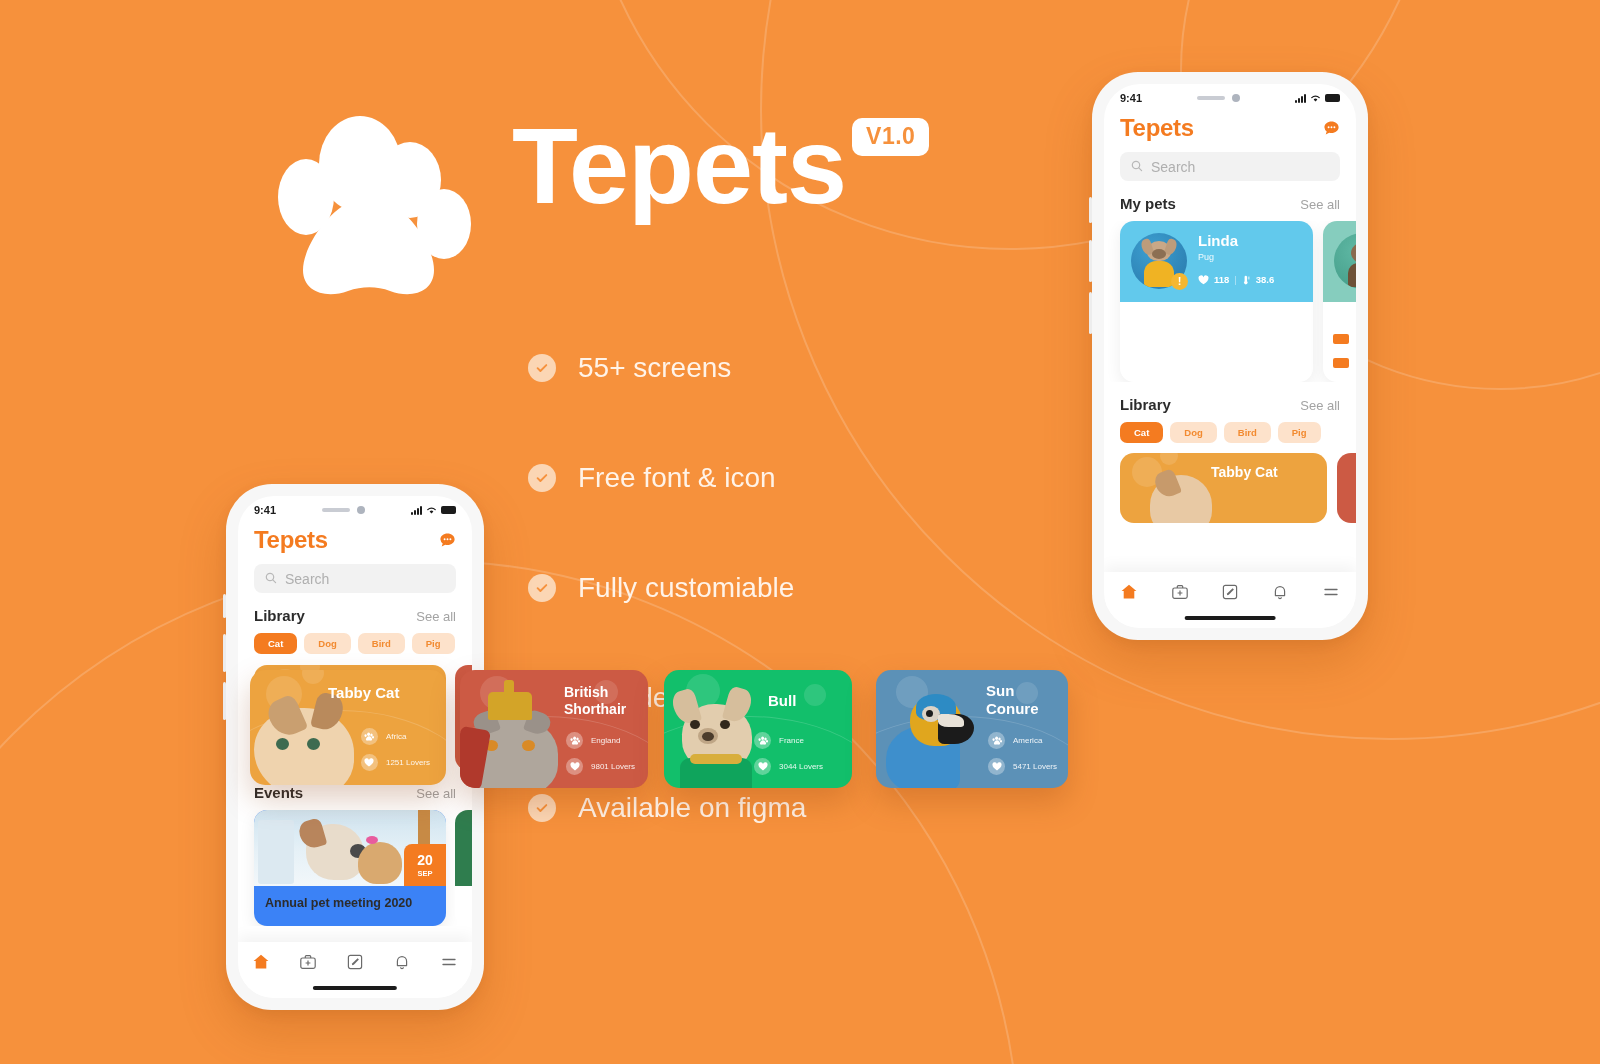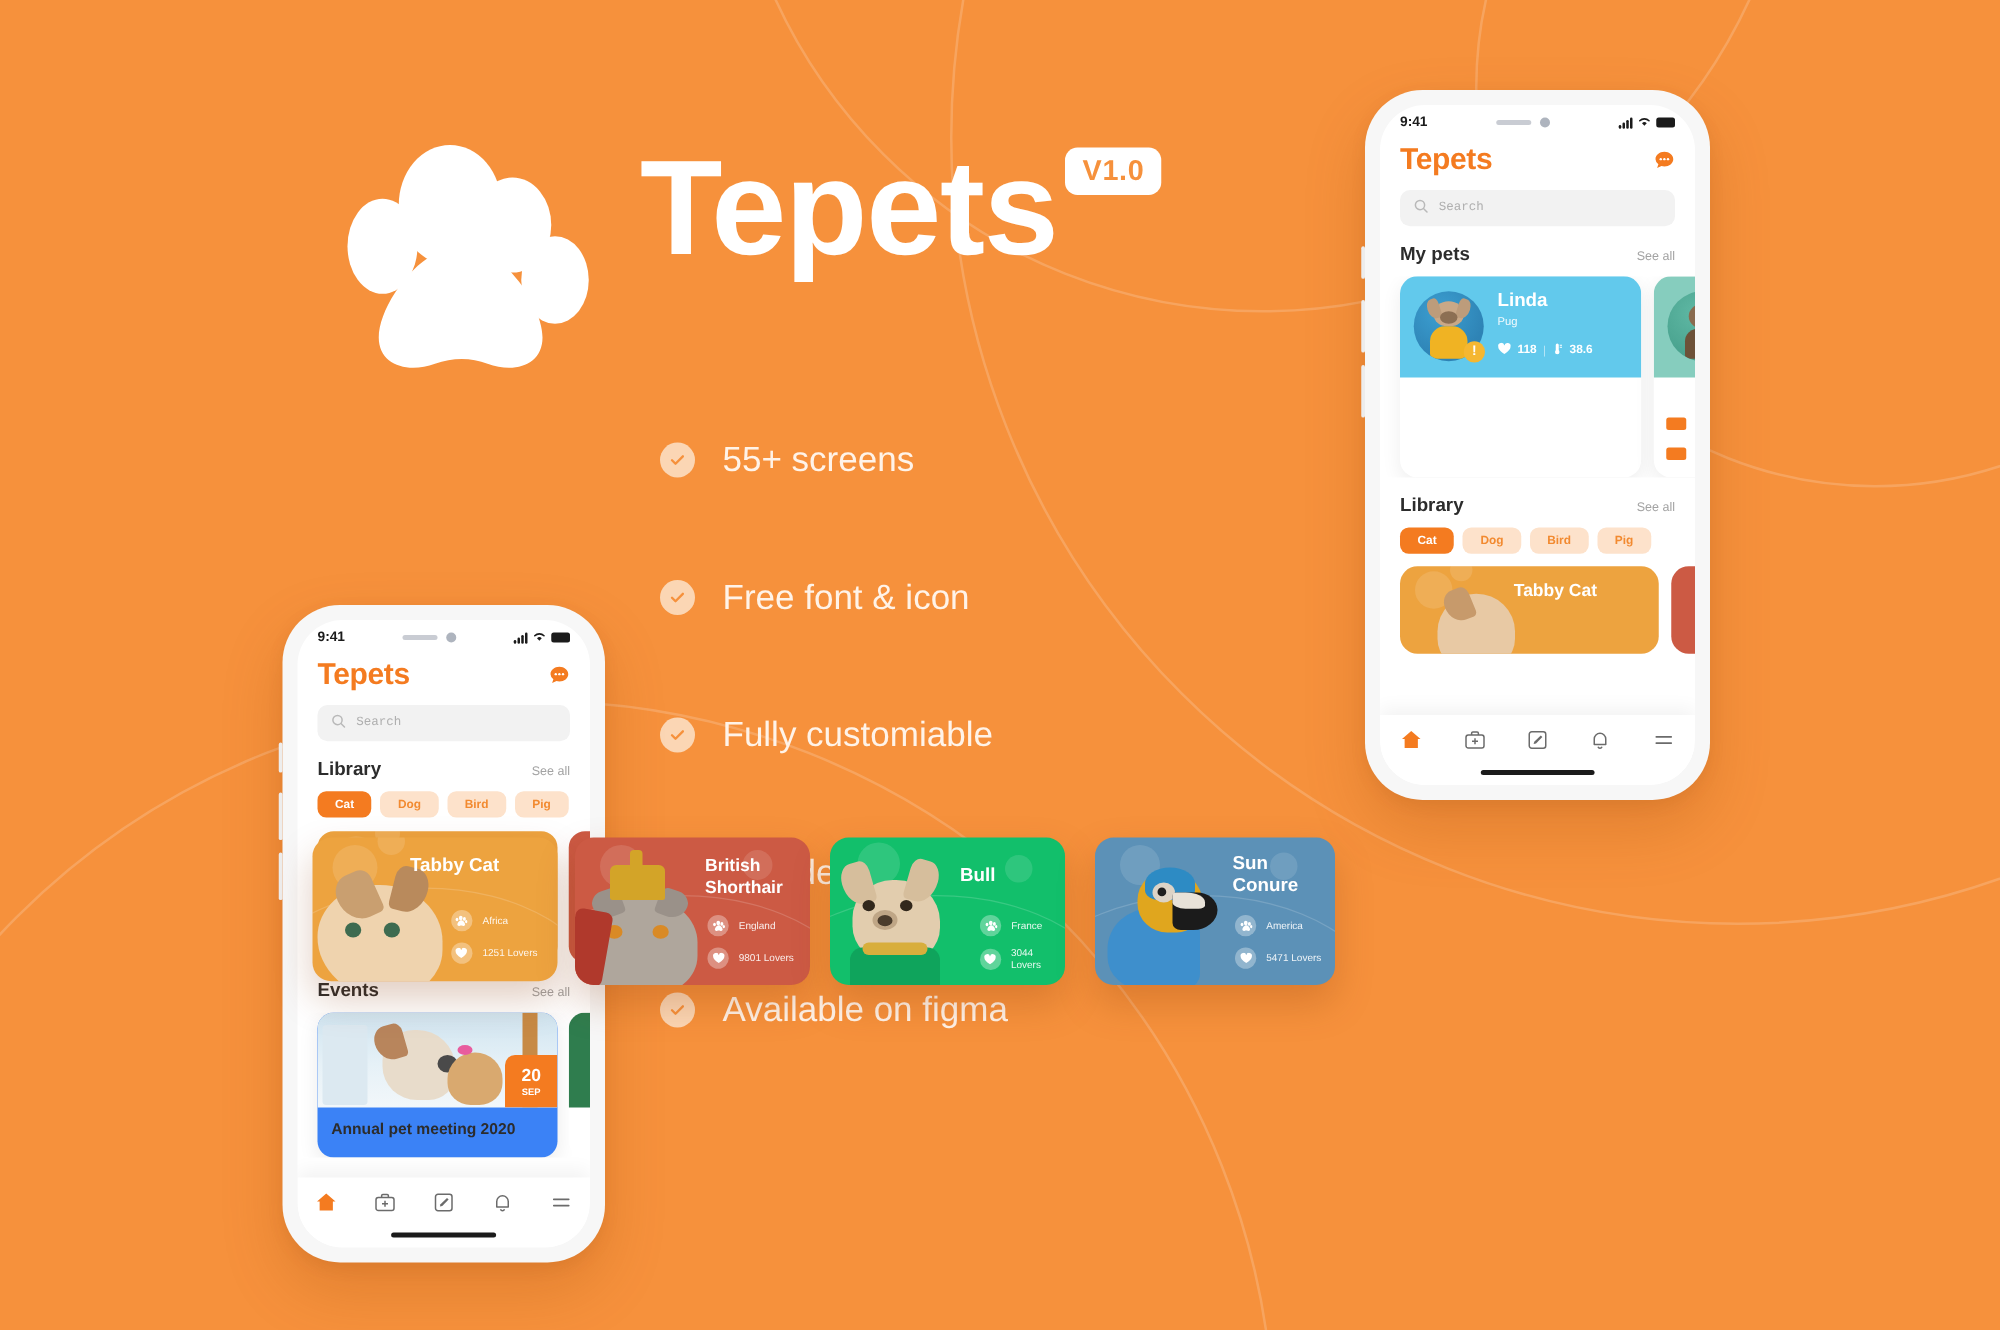--- a/index.html
+++ b/index.html
@@ -91,29 +91,29 @@
   
   .app-header { display: flex; align-items: center; justify-content: space-between; padding: 2px 16px 8px; }
   .app-brand { font-size: 24px; font-weight: 700; color: #F47B20; letter-spacing: -0.3px; }
   .chat-icon { width: 17px; height: 17px; }
 
   
   .search-box {
     margin: 2px 16px 0; height: 29px; background: #F2F2F2; border-radius: 8px;
     display: flex; align-items: center; padding: 0 11px; gap: 8px;
   }
-  .search-ph { font-size: 10px; color: #AFAFAF; font-family: Liberation Mono, monospace; }
+  .search-ph { font-size: 14px; color: #AFAFAF; }
 
   
   .sec-head {
     display: flex; align-items: baseline; justify-content: space-between;
     padding: 14px 16px 9px;
   }
   .sec-title { font-size: 15px; font-weight: 700; color: #2C2C2C; }
-  .sec-link { font-size: 10px; color: #A3A3A3; }
+  .sec-link { font-size: 13px; color: #A3A3A3; }
 
   
   .chips { display: flex; gap: 7px; padding: 0 16px; }
   .chip {
     font-size: 9.5px; font-weight: 600; color: #F28A30; background: #FDE2CB;
     border-radius: 7px; padding: 5px 14px;
   }
   .chip.active { background: #F47B20; color: #ffffff; }
 
   
@@ -649,21 +649,21 @@
   <div style="position:absolute;left:18px;top:34px;width:70px;height:66px;background:#E2CDAE;border-radius:46% 50% 42% 44%;"></div>
   <div style="position:absolute;left:10px;top:20px;width:24px;height:34px;background:#D6BE9C;border-radius:60% 40% 18% 82%;transform:rotate(-16deg);"></div>
   <div style="position:absolute;left:62px;top:18px;width:24px;height:34px;background:#D6BE9C;border-radius:40% 60% 82% 18%;transform:rotate(16deg);"></div>
   <div style="position:absolute;left:34px;top:58px;width:20px;height:16px;background:#BFA686;border-radius:50%;"></div>
   <div style="position:absolute;left:38px;top:62px;width:12px;height:9px;background:#4B3C2C;border-radius:50%;"></div>
   <div style="position:absolute;left:26px;top:50px;width:10px;height:9px;background:#32281C;border-radius:50%;"></div>
   <div style="position:absolute;left:56px;top:50px;width:10px;height:9px;background:#32281C;border-radius:50%;"></div>
   <div style="position:absolute;left:16px;top:88px;width:72px;height:32px;background:#0FA45C;border-radius:10px 10px 0 0;"></div>
   <div style="position:absolute;left:26px;top:84px;width:52px;height:10px;background:#D8AE3C;border-radius:6px;"></div>
   <div class="breed-title" style="left:104px;top:22px;font-size:15px;width:76px;">Bull</div>
-  <div class="breed-meta" style="left:120px;top:62px;">
+  <div class="breed-meta" style="left:90px;top:62px;">
     <div class="meta-row">
       <span class="meta-dot">
         <svg width="10" height="10" viewBox="0 0 10 10">
             <ellipse cx="4.6" cy="2.3" rx="1.5" ry="1.8" fill="#fff"></ellipse>
             <ellipse cx="1.6" cy="3.6" rx="1.1" ry="1.4" fill="#fff"></ellipse>
             <ellipse cx="7.5" cy="3.1" rx="1.2" ry="1.5" fill="#fff"></ellipse>
             <ellipse cx="9" cy="5.2" rx="1" ry="1.3" fill="#fff"></ellipse>
             <path d="M5 4.2c1.6 0 3.1 2.2 3.1 3.4 0 1-1 1.4-2 1-0.7-0.3-1.5-0.3-2.2 0-1 0.4-2 0-2-1 0-1.2 1.5-3.4 3.1-3.4z" fill="#fff"></path>
           </svg>
       </span>

